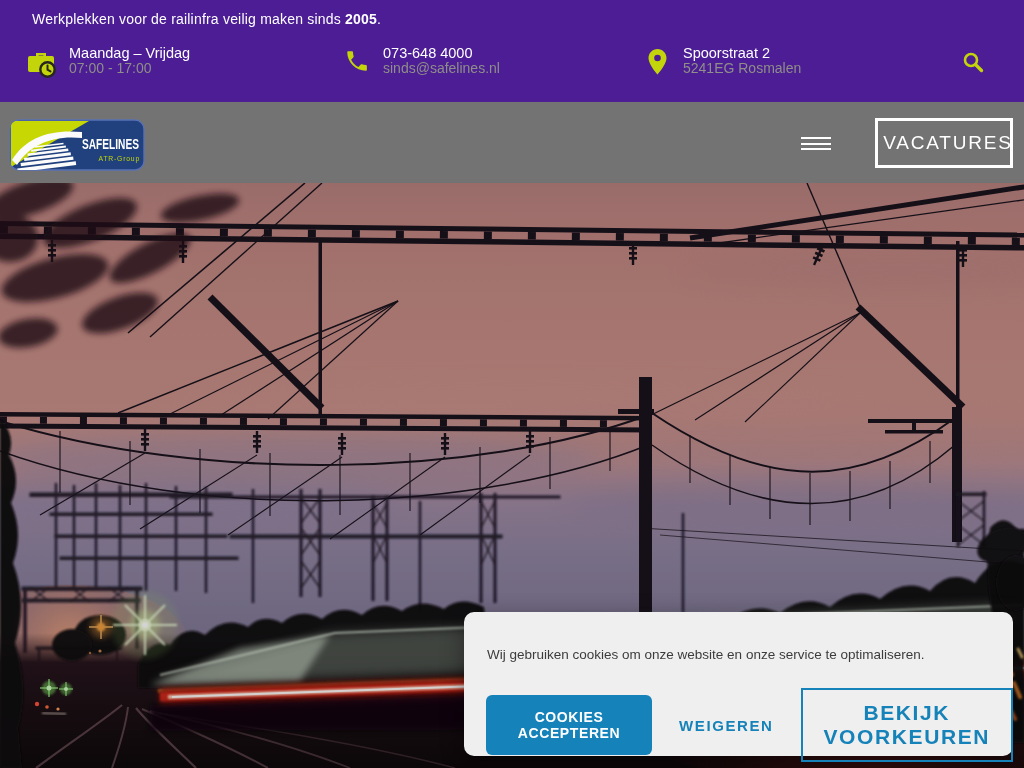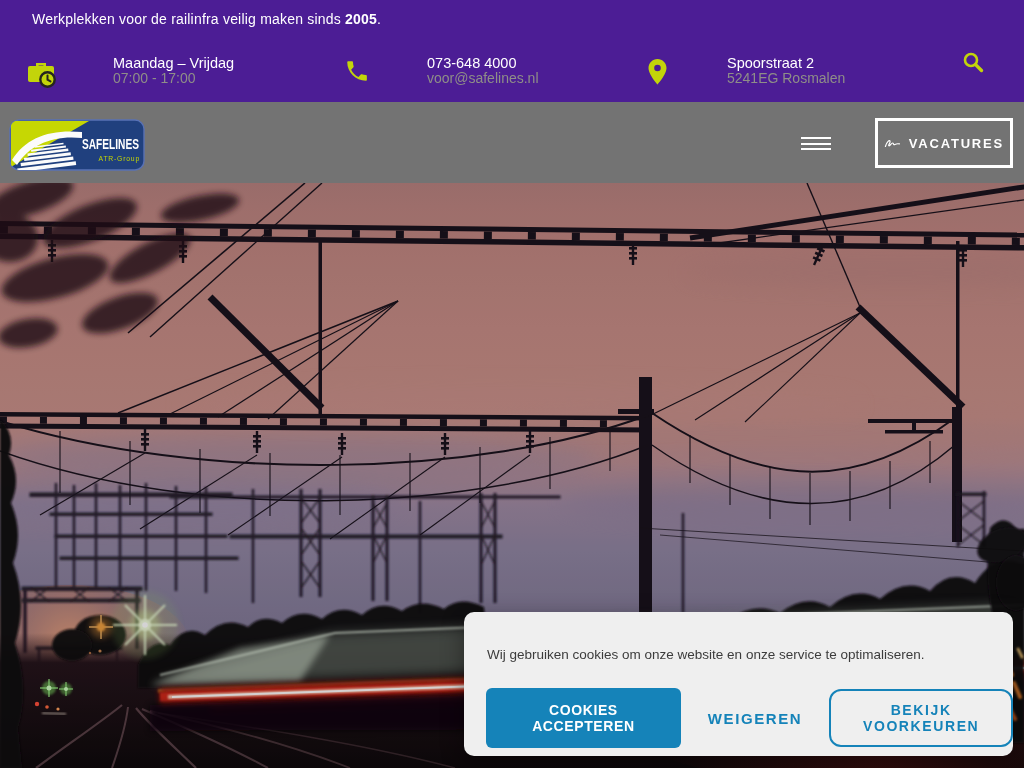--- a/index.html
+++ b/index.html
@@ -5,36 +5,36 @@
   html,body{margin:0;padding:0;}
   body{
     width:1024px;height:768px;position:relative;overflow:hidden;
     background:#0b0709;font-family:"Liberation Sans",sans-serif;
     -webkit-font-smoothing:antialiased;
   }
   
   .topbar{position:absolute;left:0;top:0;width:1024px;height:102px;background:#4c1d95;z-index:4;}
   .tagline{position:absolute;left:32px;top:11px;font-size:14px;color:#ffffff;letter-spacing:.2px;}
   .tagline b{font-weight:bold;}
-  .contact{position:absolute;top:56px;display:flex;align-items:flex-start;gap:44px;}
+  .contact{position:absolute;top:46px;display:flex;align-items:flex-start;}
   .contact .cicon{display:block;margin-right:13px;margin-top:2px;}
   .contact-title{font-size:14.5px;color:#ffffff;line-height:1;}
   .contact-sub{font-size:14px;color:#8f8e88;line-height:1;margin-top:0;}
   #c1{left:26px;} #c2{left:344px;} #c3{left:645px;}
   .search-btn{position:absolute;right:39px;top:50px;width:24px;height:24px;background:none;border:none;padding:0;cursor:pointer;}
   
   .header{position:absolute;left:0;top:102px;width:1024px;height:81px;background:#737373;z-index:4;}
   .logo{position:absolute;left:9px;top:17px;cursor:pointer;}
   .hamburger{position:absolute;left:801px;top:35px;width:30px;height:13px;background:none;border:none;padding:0;cursor:pointer;}
   .hamburger span{display:block;width:30px;height:2px;background:#ffffff;margin-bottom:3.5px;}
   .hamburger span:last-child{margin-bottom:0;}
   .vacatures-btn{
     position:absolute;left:875px;top:16px;width:138px;height:50px;box-sizing:border-box;
     border:3px solid #ffffff;background:transparent;color:#ffffff;
-    font-family:"Liberation Sans",sans-serif;font-size:13px;font-weight:bold;letter-spacing:1.8px;
+    font-family:"Liberation Sans",sans-serif;font-size:19px;font-weight:normal;letter-spacing:1.8px;
     display:flex;align-items:center;justify-content:center;gap:8px;cursor:pointer;
   }
   
   .hero{position:absolute;left:0;top:183px;width:1024px;height:585px;z-index:1;}
   
   .cookie{
     position:absolute;left:464px;top:612px;width:549px;height:144px;background:#efefef;
     border-radius:10px;box-shadow:0 6px 22px rgba(0,0,0,.4);z-index:10;
   }
   .cookie-msg{position:absolute;left:23px;top:35px;font-size:13.5px;color:#3c3c3c;}
@@ -42,22 +42,22 @@
   .btn-accept{
     background:#1583b9;color:#fff;border:none;border-radius:6px;
     font-family:"Liberation Sans",sans-serif;font-size:14px;font-weight:bold;letter-spacing:.6px;
     padding:14px 17px;cursor:pointer;
   }
   .btn-deny{
     background:none;border:none;color:#1583b9;margin:0 21px;
     font-family:"Liberation Sans",sans-serif;font-size:15px;font-weight:bold;letter-spacing:1.6px;cursor:pointer;
   }
   .btn-pref{
-    background:none;border:2px solid #1583b9;border-radius:12px;color:#1583b9;
-    font-family:"Liberation Sans",sans-serif;font-size:14px;font-weight:bold;letter-spacing:1.6px;
+    background:none;border:2px solid #1583b9;border-radius:0;color:#1583b9;
+    font-family:"Liberation Sans",sans-serif;font-size:21px;font-weight:bold;letter-spacing:1.6px;
     padding:11px 6px;cursor:pointer;
   }
 </style>
 </head>
 <body>
 
 <div class="topbar">
   <div class="tagline"><span>Werkplekken voor de railinfra veilig maken sinds </span><b>2005</b><span>.</span></div>
 
   <div class="contact" id="c1">
@@ -78,21 +78,21 @@
   </div>
 
   <div class="contact" id="c2">
     <span class="cicon">
       <svg width="26" height="26" viewBox="0 0 24 24">
         <path fill="#c3d40a" d="M6.6 10.8c1.5 2.9 3.8 5.2 6.7 6.7l2.2-2.2c.3-.3.7-.4 1-.2 1.1.4 2.4.6 3.6.6.6 0 1 .4 1 1V20c0 .6-.4 1-1 1C10.8 21 3 13.2 3 4c0-.6.4-1 1-1h3.3c.6 0 1 .4 1 1 0 1.3.2 2.5.6 3.6.1.3 0 .7-.2 1l-2.1 2.2z"></path>
       </svg>
     </span>
     <div class="ctext">
       <div class="contact-title">073-648 4000</div>
-      <div class="contact-sub">voor@safelines.nl</div>
+      <div class="contact-sub">sinds@safelines.nl</div>
     </div>
   </div>
 
   <div class="contact" id="c3">
     <span class="cicon">
       <svg width="25" height="28" viewBox="0 0 24 28">
         <path fill="#c3d40a" d="M12 1C7 1 3 5 3 10c0 6.6 9 16.5 9 16.5S21 16.6 21 10c0-5-4-9-9-9zm0 12.3A3.3 3.3 0 1 1 12 6.7a3.3 3.3 0 0 1 0 6.6z"></path>
       </svg>
     </span>
     <div class="ctext">

